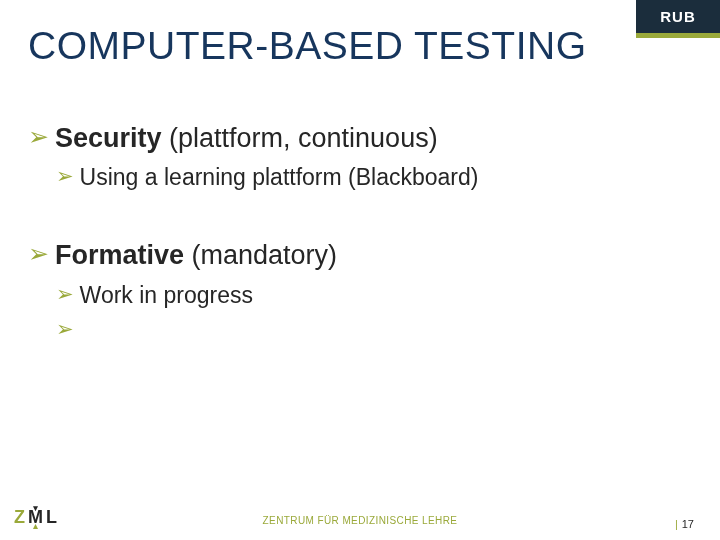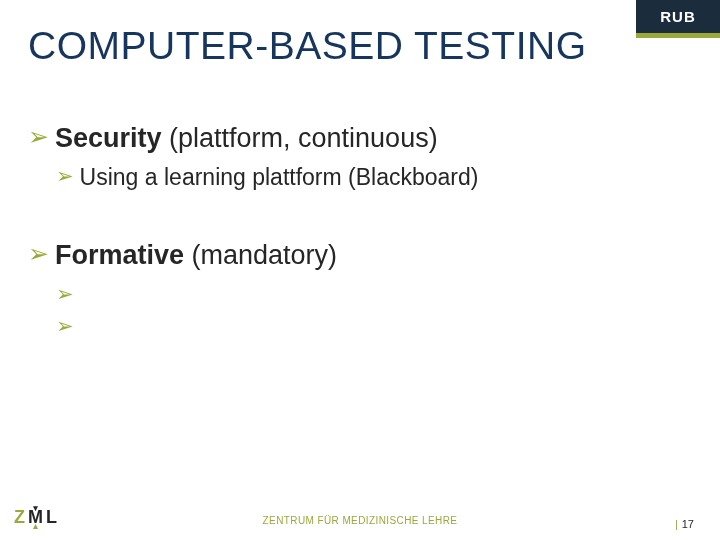--- a/index.html
+++ b/index.html
@@ -121,20 +121,21 @@
 
   <div class="bullet-row lvl1">
     <span class="chev">➢</span>
     <span>
       <span class="strong">Formative</span><span> (mandatory)</span>
     </span>
   </div>
 
   <div class="bullet-row lvl2">
     <span class="chev">➢</span>
+    <span>Work in progress</span>
   </div>
 
   <div class="bullet-row lvl2">
     <span class="chev">➢</span>
   </div>
 
 </div>
 
 <div class="footer-center">ZENTRUM FÜR MEDIZINISCHE LEHRE</div>
 

